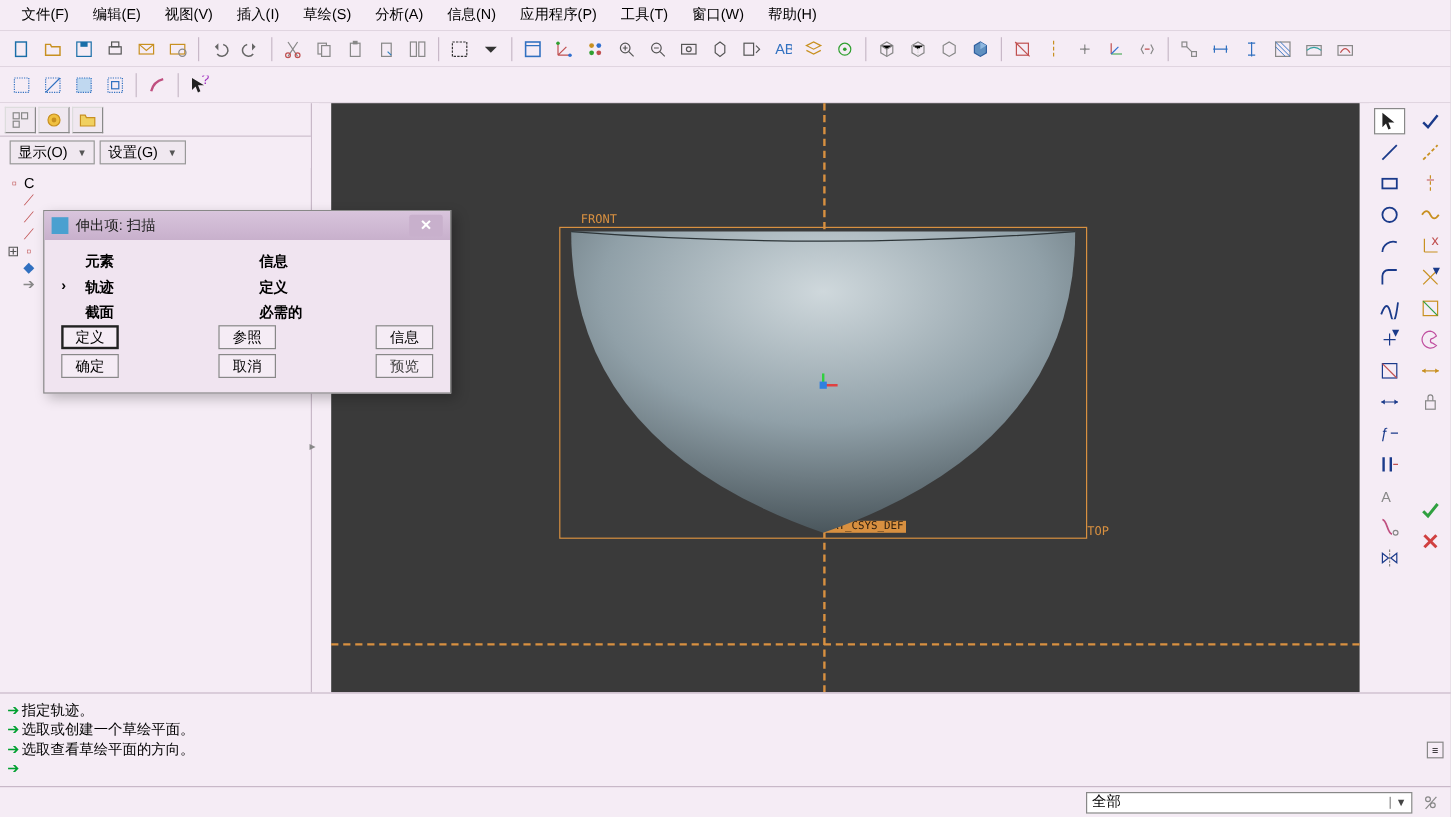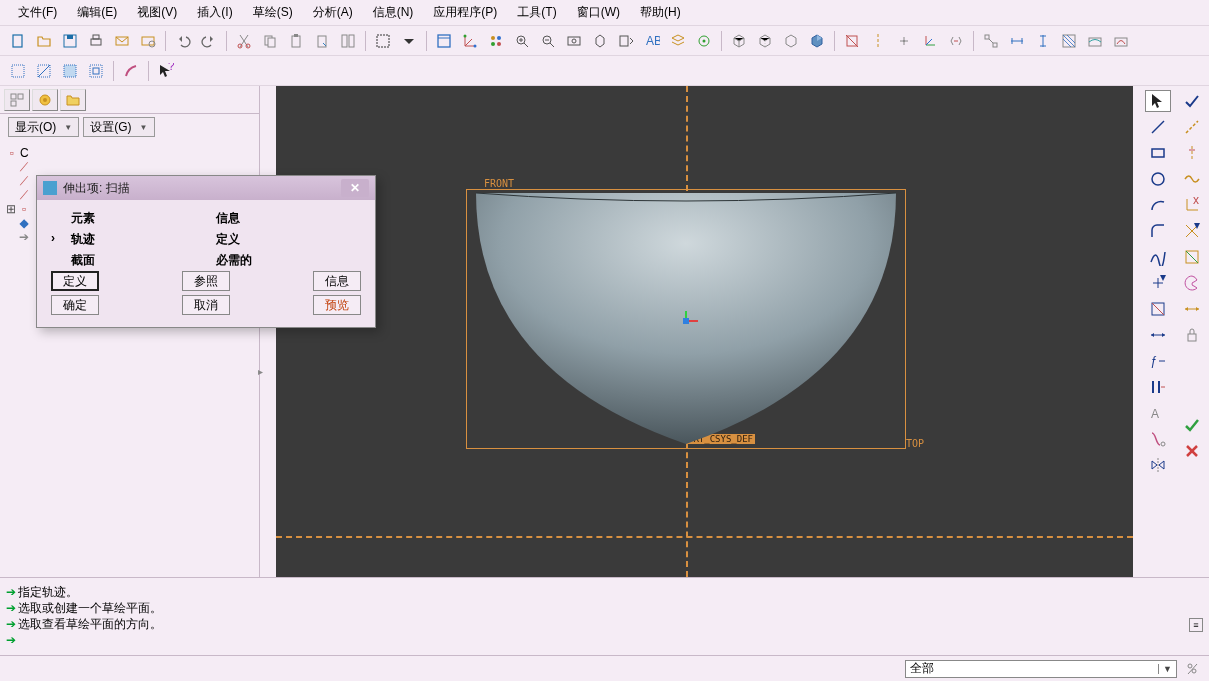--- a/index.html
+++ b/index.html
@@ -53,21 +53,21 @@
 .titlebar .ticon { width: 14px; height: 14px; background: #4aa0d0; margin-right: 6px; }
 .titlebar .ttext { flex: 1; color: #222; }
 .closebtn { width: 28px; height: 18px; background: #c8b0cc; color: #fff; display: flex; align-items: center; justify-content: center; font-weight: bold; cursor: pointer; border-radius: 2px; }
 .dbody { padding: 10px 14px 12px 14px; }
 .dtable { display: grid; grid-template-columns: 20px 1fr 1fr; row-gap: 4px; margin-bottom: 2px; font-weight: bold; }
 .dtable .hdr { color: #000; }
 .dbuttons { display: flex; justify-content: space-between; }
 .dbtncol { display: flex; flex-direction: column; gap: 4px; }
 .dbtn { width: 48px; height: 20px; border: 1px solid #888; background: #f5ecf5; cursor: pointer; }
 .dbtn.primary { border: 2px solid #222; }
-.dbtn.disabled { color: #c2410c; cursor: default; }
+.dbtn.disabled { color: #404040; cursor: default; }
 
 
 .msgarea { height: 78px; background: #f5ecf5; padding: 6px 6px 2px 6px; border-top: 1px solid #c8b8c8; position: relative; }
 .msgline { display: flex; align-items: center; gap: 2px; height: 16px; }
 .msgline .arrow { color: #00a030; }
 .msgarea .scrollicon { position: absolute; right: 6px; top: 40px; width: 14px; height: 14px; border: 1px solid #888; display: flex; align-items: center; justify-content: center; font-size: 9px; cursor: pointer; }
 .statusrow { height: 26px; background: #f5ecf5; border-top: 1px solid #c8b8c8; display: flex; align-items: center; justify-content: flex-end; padding-right: 8px; gap: 6px; }
 .combo { width: 272px; height: 18px; border: 1px solid #888; background: #fff; display: flex; align-items: center; padding: 0 4px; justify-content: space-between; }
 .combo::after { content: "▼"; font-size: 9px; color: #444; border-left: 1px solid #888; padding-left: 4px; }
 .sicon { width: 18px; height: 18px; display: flex; align-items: center; justify-content: center; cursor: pointer; }

